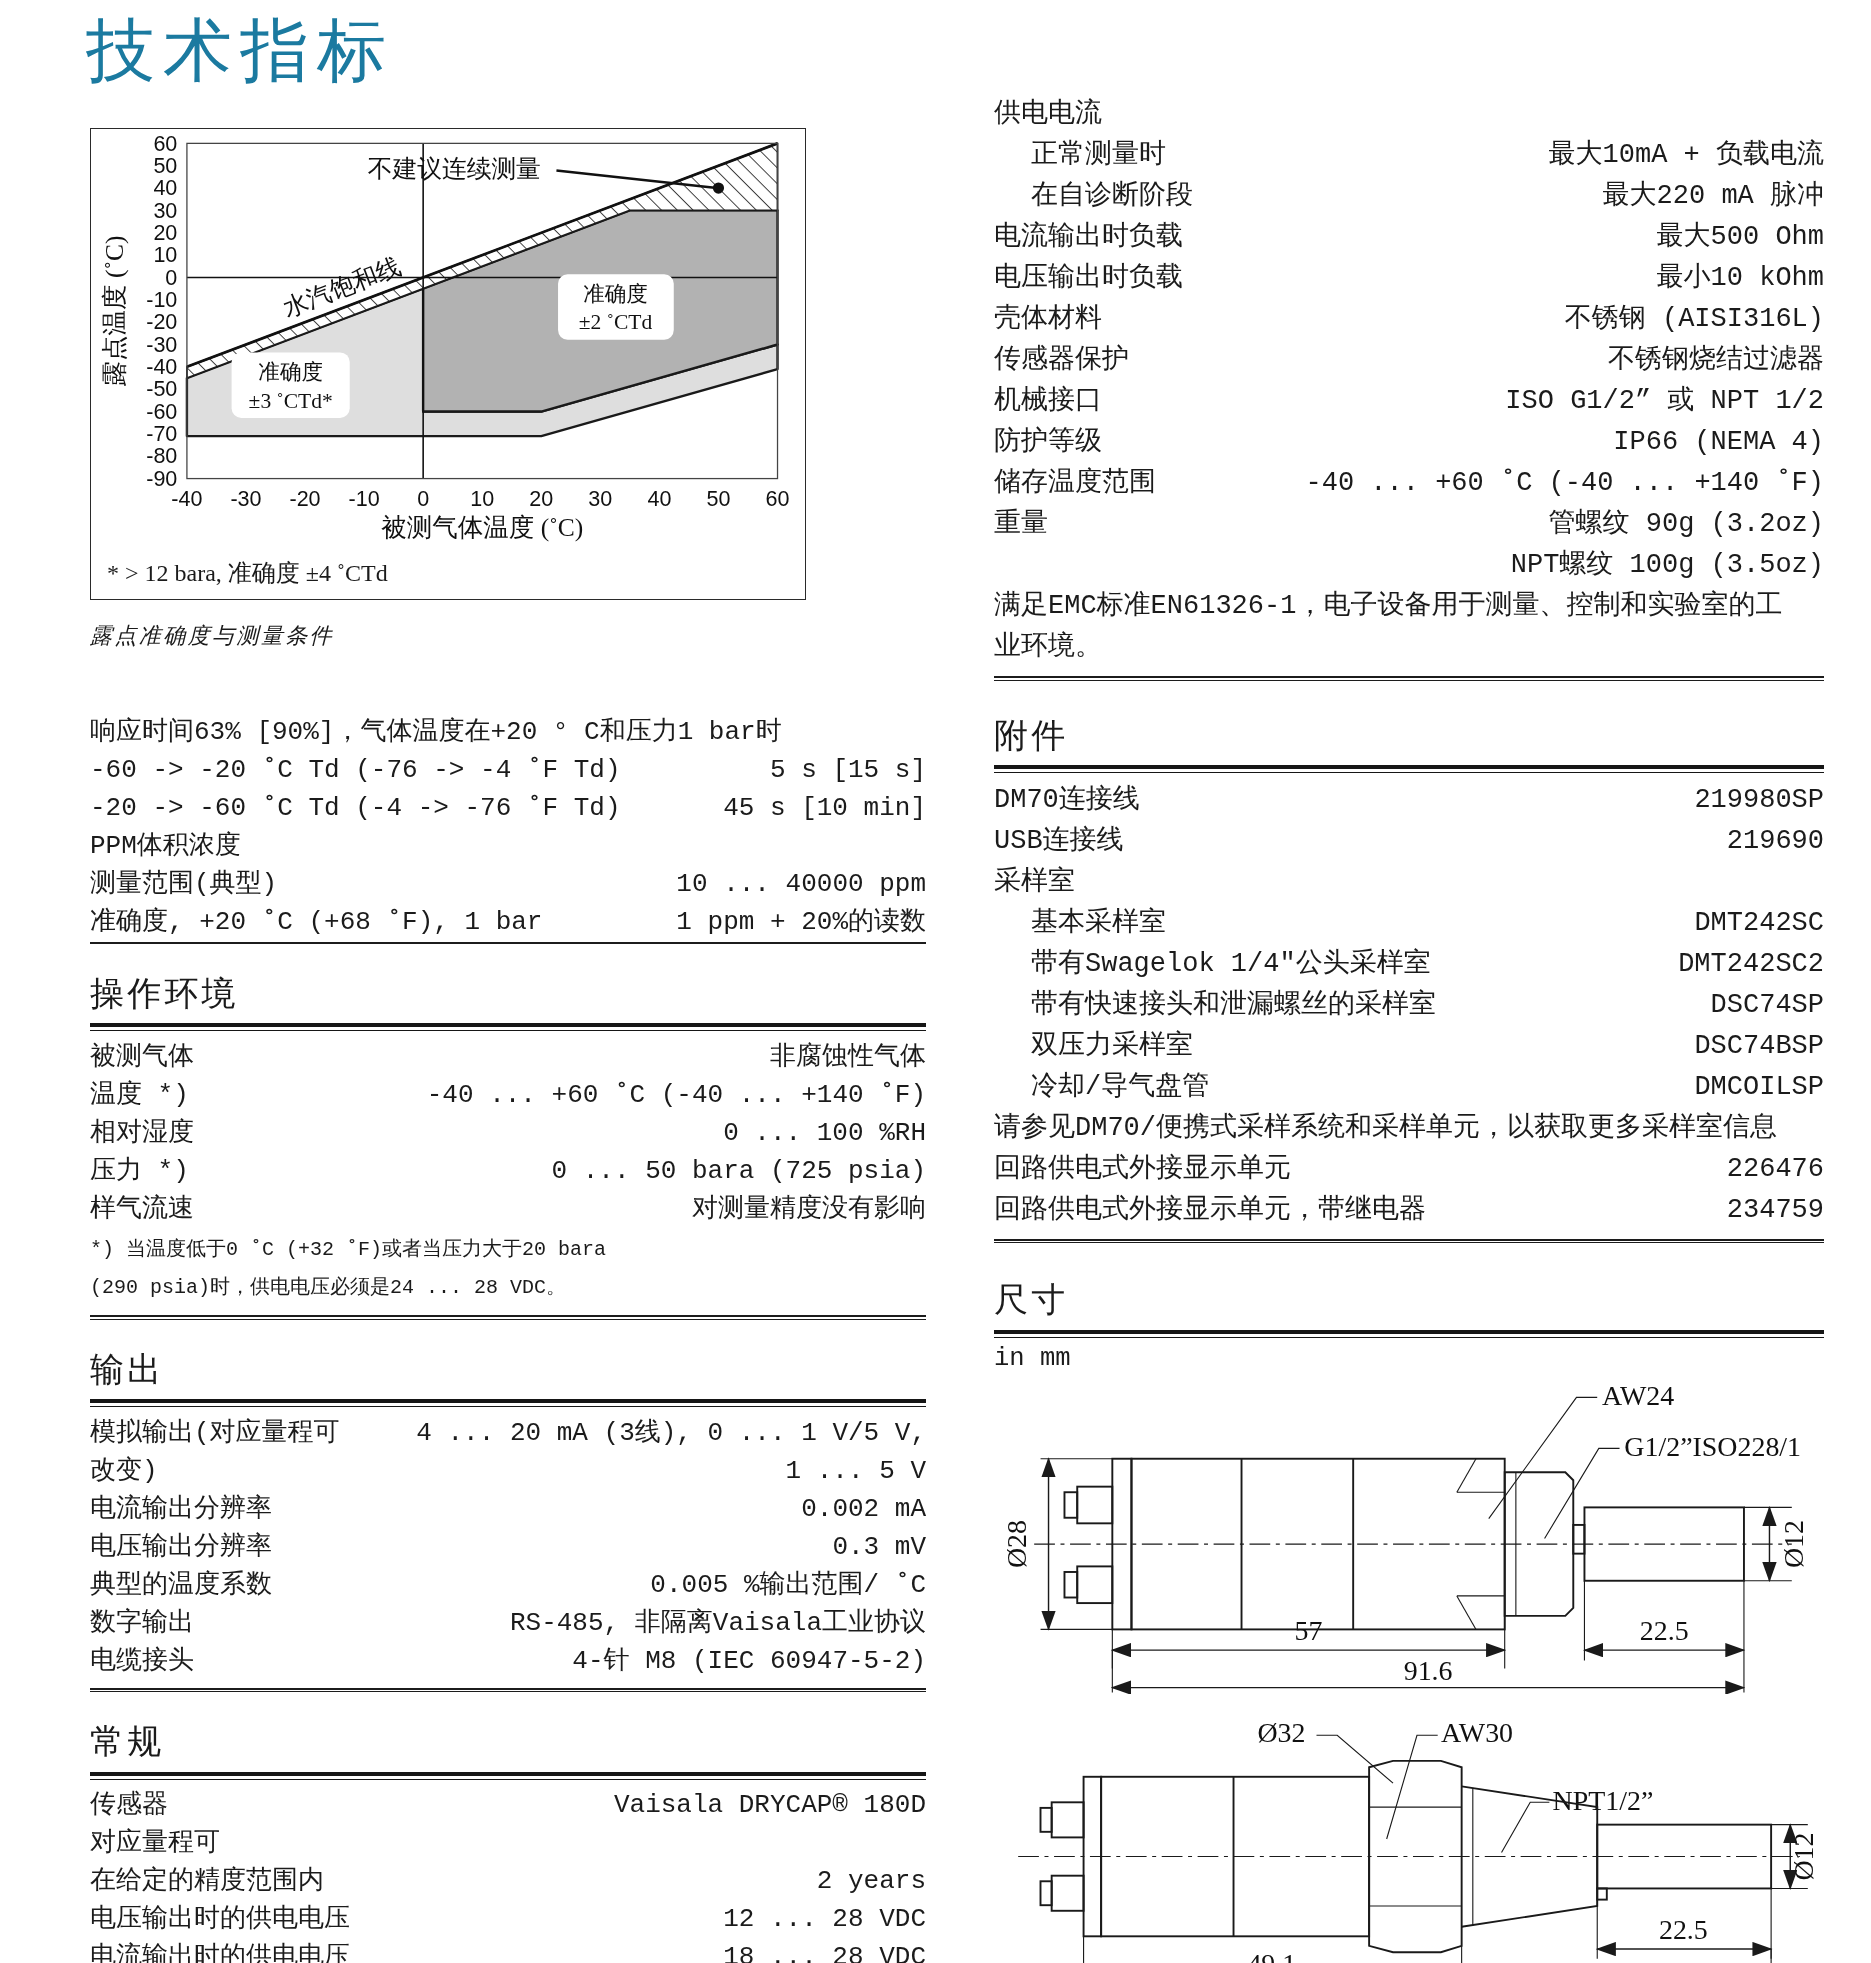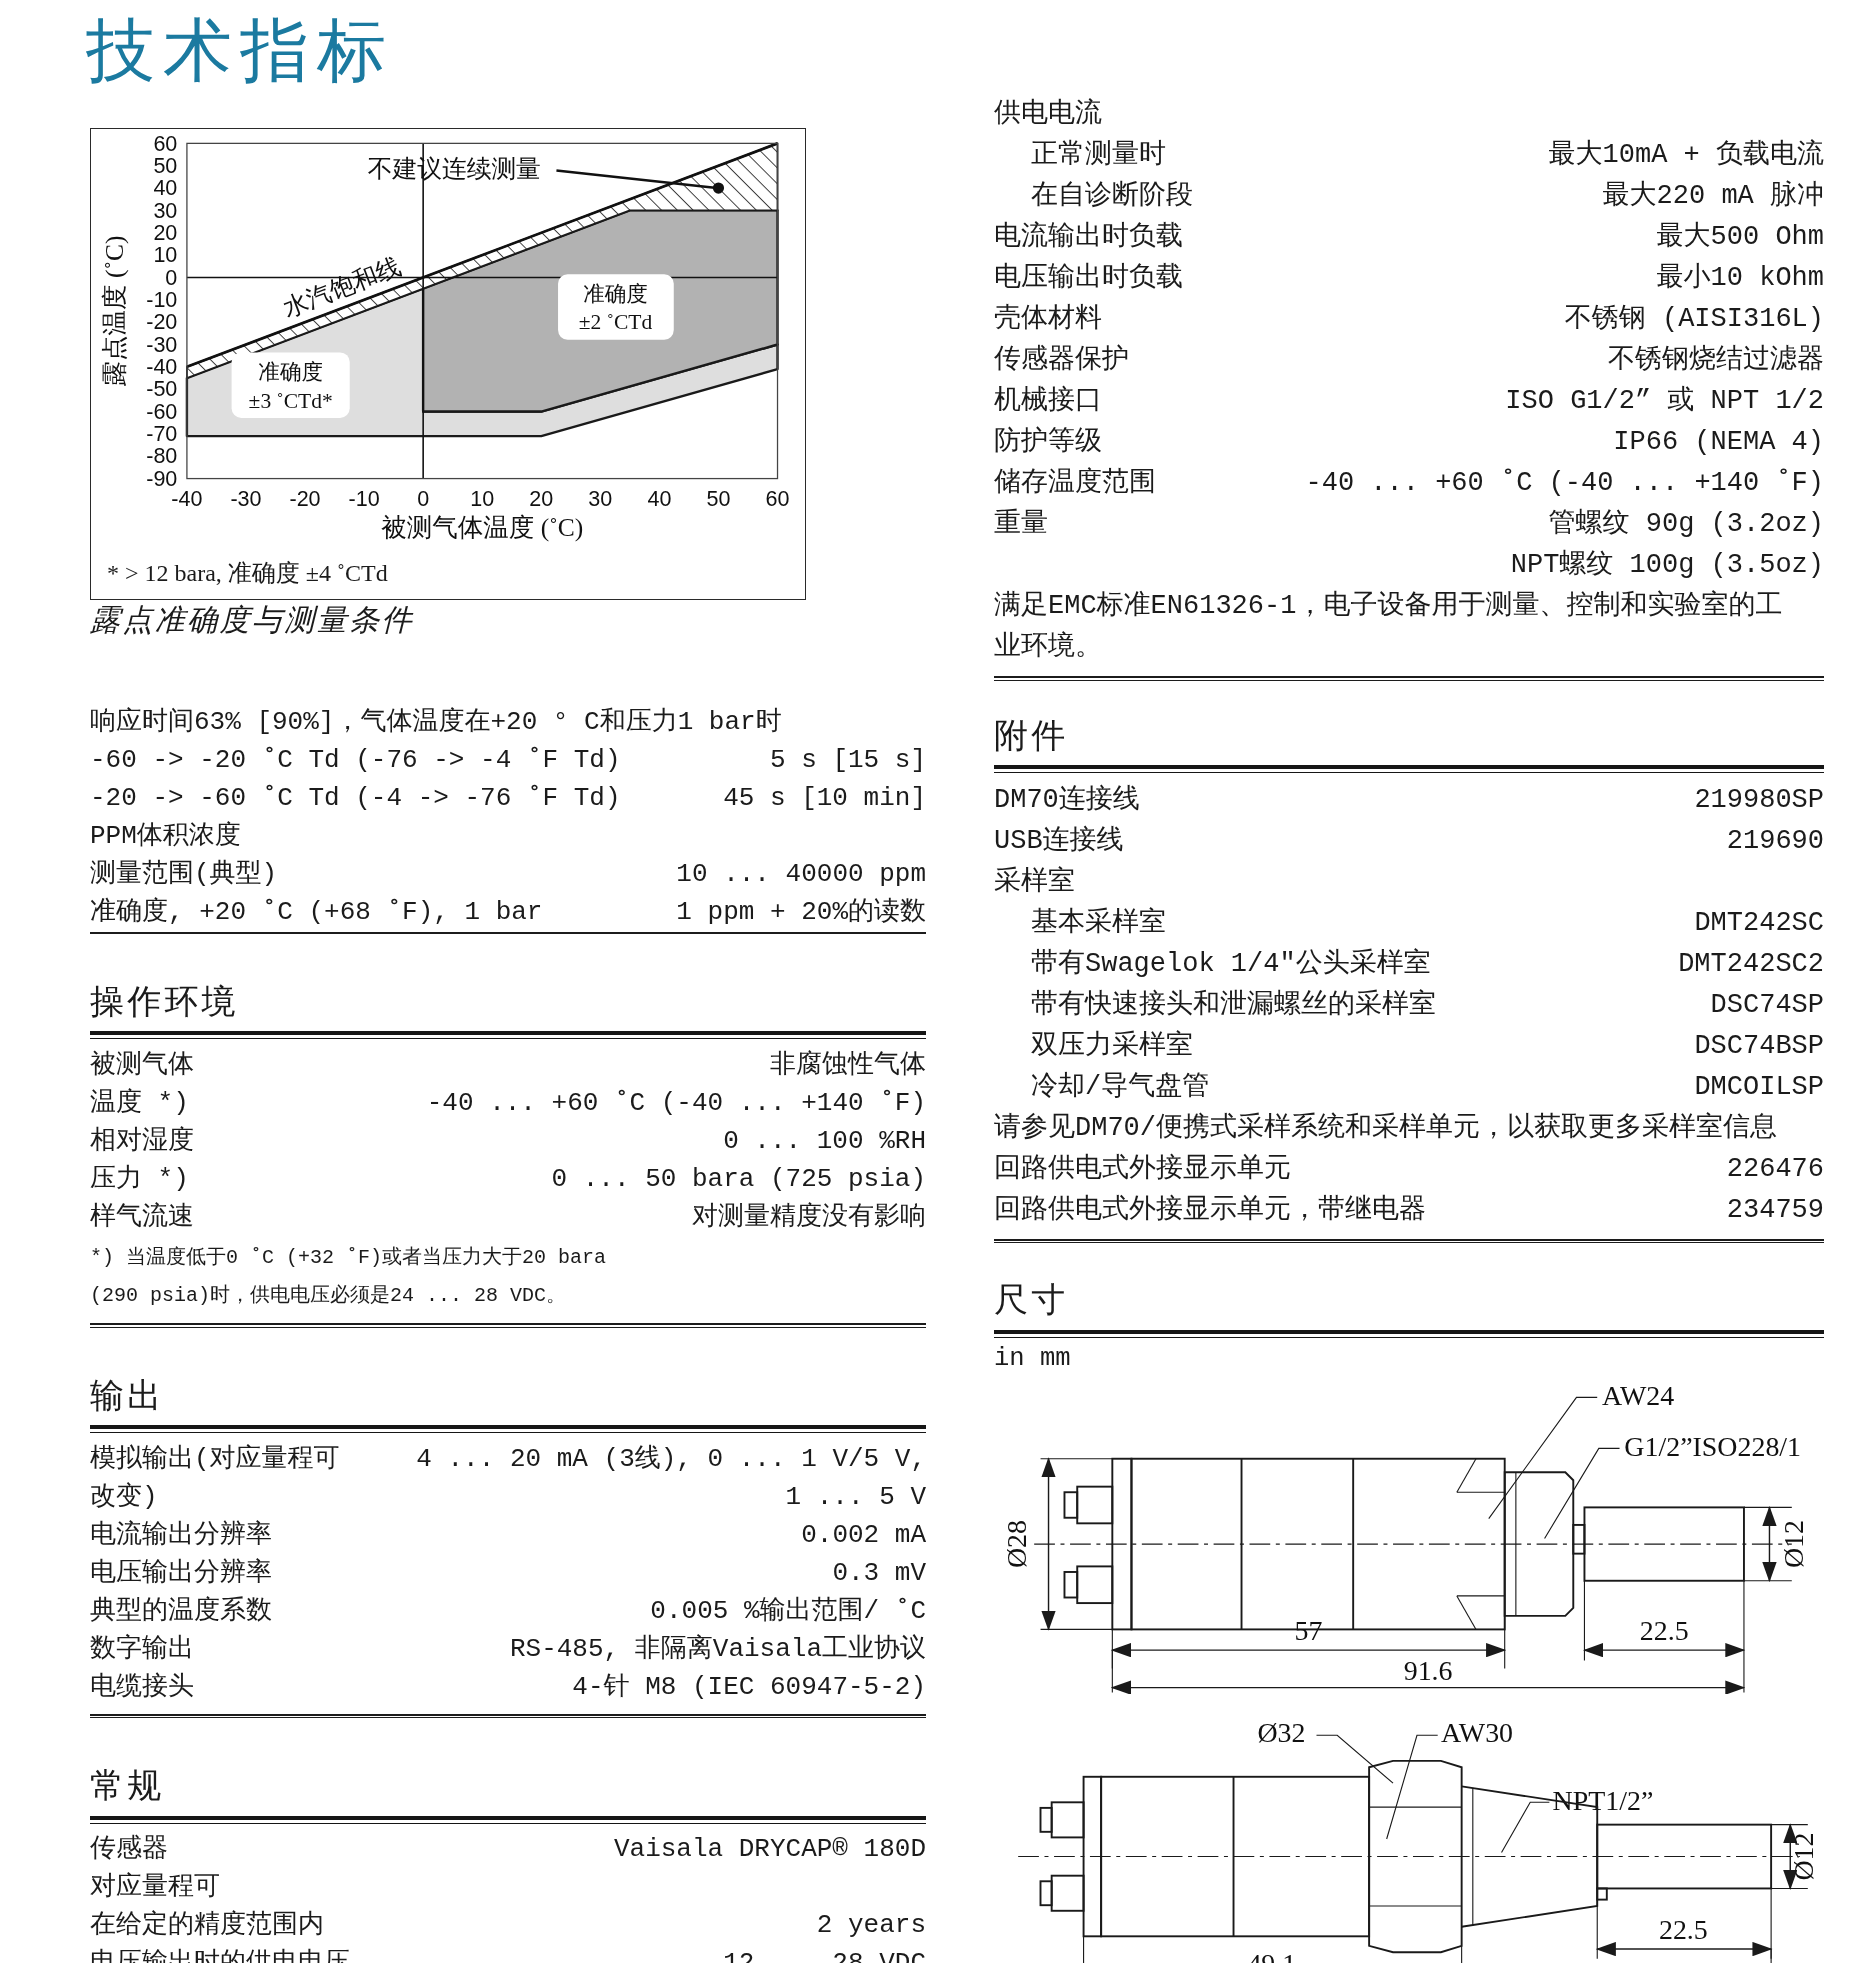--- a/index.html
+++ b/index.html
@@ -11,36 +11,36 @@
   *{margin:0;padding:0;box-sizing:border-box;}
   body{background:#fff;}
   .page{position:relative;width:1871px;height:1963px;background:#fff;color:var(--ink);overflow:hidden;}
   .doc-title{position:absolute;left:86px;top:4.8px;font-family:var(--serif);font-size:69px;letter-spacing:8px;font-weight:400;}
   .col-left{position:absolute;left:90px;top:128px;width:836px;}
   .col-right{position:absolute;left:994px;top:94px;width:830px;}
 
   
   .chart-box{position:relative;width:716px;height:472px;border:1.6px solid #2a2a2a;background:#fff;}
   .chart-footnote{position:absolute;left:16px;bottom:9.6px;font-family:var(--serif);font-size:24px;}
-  .chart-caption{font-family:var(--serif);font-style:italic;font-size:30px;letter-spacing:2.4px;}
+  .chart-caption{margin-top:21px;font-family:var(--serif);font-style:italic;font-size:22px;letter-spacing:2.4px;}
   svg text.tick{font-family:var(--sans);font-size:27px;fill:#111;}
   svg text.axis-label{font-family:var(--serif);font-size:32px;fill:#111;}
   svg text.anno{font-family:var(--serif);font-size:31px;fill:#111;}
   svg text.anno-s{font-family:var(--serif);font-size:27px;fill:#111;}
   polygon.region{stroke:#1a1a1a;stroke-width:3;stroke-linejoin:round;}
   #region-not_recommended_hatched{stroke-width:2.2;}
 
   
   .spec-table{margin-top:62px;border-bottom:2.4px solid #1c1c1c;padding-bottom:1px;}
   .row{display:flex;justify-content:flex-end;align-items:baseline;line-height:38px;font-size:26px;font-family:var(--mono);}
   .col-right .row{line-height:41px;font-size:27px;}
   .row .lbl{white-space:pre;text-align:left;}
   .row .val{white-space:pre;text-align:right;flex:1 0 auto;}
   .row.indent .lbl{padding-left:37px;}
-  .section{margin-top:45px;}
+  .section{margin-top:27px;}
   .sec-title{font-family:Liberation Mono, monospace;font-size:34px;letter-spacing:3.2px;}
   .head-rule{height:8px;border-top:4.8px solid #161616;border-bottom:1.6px solid #161616;margin:6.4px 0 6.4px;}
   .end-rule{height:4.8px;border-top:2.4px solid #1c1c1c;border-bottom:1.2px solid #1c1c1c;margin-top:8px;}
   .footnote{font-size:20px;font-family:var(--mono);line-height:38px;margin-top:3.2px;white-space:pre-wrap;}
   .emc-note{font-size:27px;font-family:var(--mono);line-height:41px;white-space:pre-wrap;}
   .unit-note{font-family:var(--mono);font-size:25.5px;margin:4.8px 0 1.6px;}
   .drawing{display:block;}
   .d-line{stroke:#1a1a1a;stroke-width:2.4;fill:none;}
   .d-thin{stroke:#1a1a1a;stroke-width:1.4;fill:none;}
   .d-center{stroke:#1a1a1a;stroke-width:1.4;stroke-dasharray:26 7 5 7;fill:none;}

